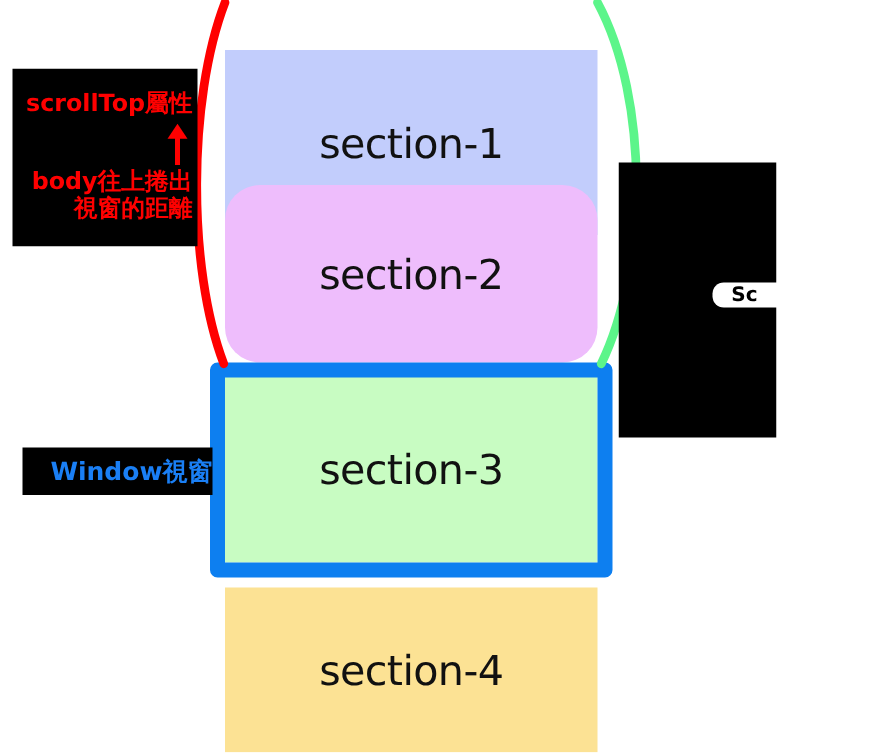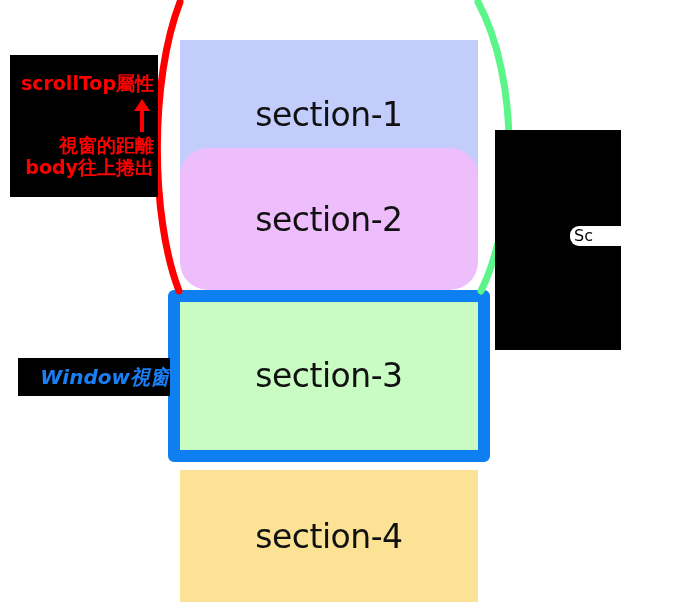--- a/index.html
+++ b/index.html
@@ -96,21 +96,20 @@
     display: block;
     margin: 4px 0 2px 0;
   }
 
   #window-callout {
     left: 18px;
     top: 358px;
     width: 152px;
     height: 38px;
     justify-content: center;
-    font-style: italic;
   }
   .callout-line-blue {
     color: #1a7ff5;
     font-family: "DejaVu Sans", sans-serif;
     font-weight: bold;
     font-size: 20px;
     line-height: 1;
     white-space: nowrap;
     text-align: center;
   }
@@ -127,24 +126,24 @@
   #scrollheight-label {
     position: absolute;
     left: 570px;
     top: 226px;
     width: 90px;
     height: 20px;
     background: #ffffff;
     border-radius: 9px;
     color: #000000;
     font-family: "DejaVu Sans", sans-serif;
-    font-weight: normal;
+    font-weight: bold;
     font-size: 16px;
     line-height: 20px;
-    padding-left: 4px;
+    padding-left: 15px;
     overflow: hidden;
     white-space: nowrap;
     box-sizing: border-box;
   }
 </style>
 </head>
 <body>
 
 <div id="canvas">
 
@@ -172,22 +171,22 @@
   </svg>
 
   <div class="callout" id="scrolltop-callout">
     <div class="callout-line-red">scrollTop屬性</div>
 
     <svg id="scrolltop-arrow" width="24" height="34" viewBox="0 0 24 34">
       <line x1="12" y1="33" x2="12" y2="9" stroke="#ff0000" stroke-width="4"></line>
       <polygon points="12,0 4,12 20,12" fill="#ff0000"></polygon>
     </svg>
 
+    <div class="callout-line-red">body往上捲出</div>
     <div class="callout-line-red">視窗的距離</div>
-    <div class="callout-line-red">body往上捲出</div>
   </div>
 
   <div class="callout" id="window-callout">
     <div class="callout-line-blue">Window視窗</div>
   </div>
 
   <div class="callout" id="scrollheight-callout"></div>
   <div id="scrollheight-label">Sc</div>
 
 </div>

